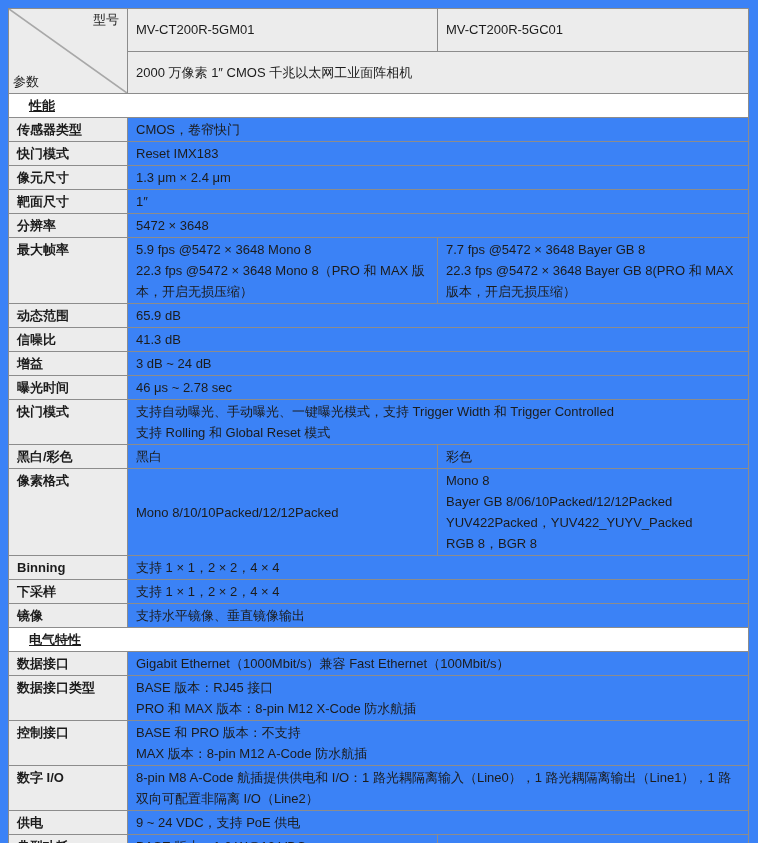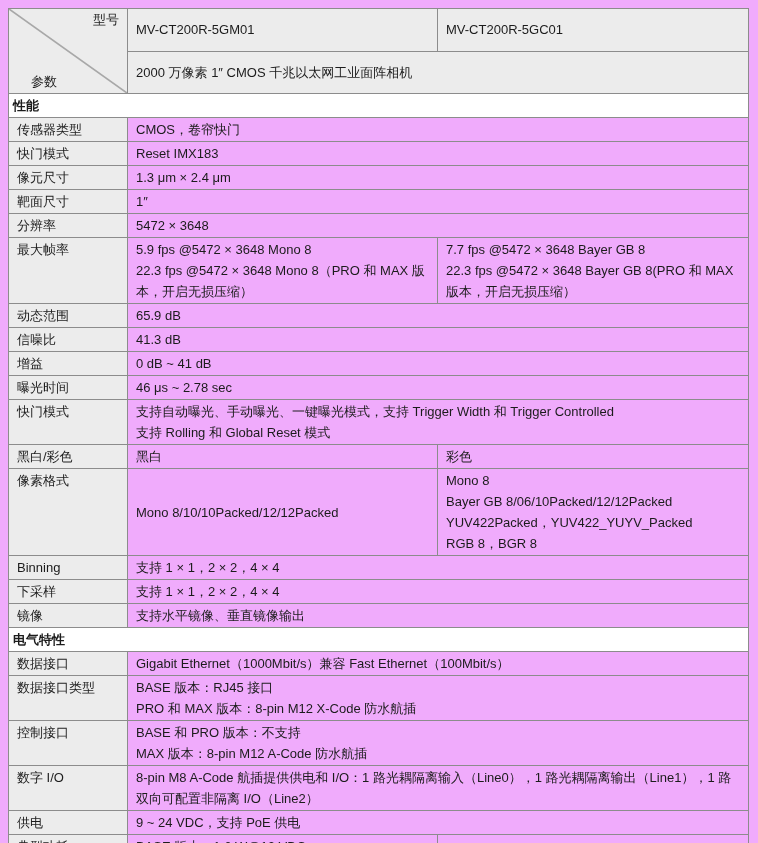--- a/index.html
+++ b/index.html
@@ -5,21 +5,21 @@
   html, body {
     margin: 0;
     padding: 0;
     background: #ffffff;
   }
   .page {
     width: 758px;
     height: 843px;
     box-sizing: border-box;
     padding: 8px;
-    background: #f0abfc;
+    background: #3b82f6;
   }
   table.spec-table {
     border-collapse: collapse;
     width: 740px;
     table-layout: fixed;
     font-family: "Liberation Sans", "DejaVu Sans", sans-serif;
     font-size: 13px;
     line-height: 21px;
     color: #1c1c1c;
   }
@@ -29,28 +29,30 @@
   td {
     border: 1px solid #8c8c8c;
     padding: 1px 8px;
     vertical-align: middle;
     white-space: pre-line;
     overflow: hidden;
   }
   td.label {
     background: #ececec;
     vertical-align: top;
+    font-weight: bold;
   }
   td.hcell {
     background: #ececec;
   }
   tr.section td {
     background: #ffffff;
     font-weight: bold;
-    padding-left: 4px;
+    padding-left: 20px;
+    text-decoration: underline;
   }
   td.diag {
     background: #ececec;
     position: relative;
     padding: 0;
     height: 43px;
   }
   td.diag svg {
     position: absolute;
     top: 0; left: 0;
@@ -58,21 +60,21 @@
     display: block;
   }
   td.diag .diag-top {
     position: absolute;
     top: 0px;
     right: 8px;
   }
   td.diag .diag-bottom {
     position: absolute;
     bottom: 1px;
-    left: 22px;
+    left: 4px;
     margin-top: 8px;
   }
 </style>
 </head>
 <body>
 
 <div class="page">
   <table class="spec-table">
     <colgroup>
         <col class="c1">
@@ -129,21 +131,21 @@
       <tr>
         <td class="label">动态范围</td>
         <td class="value" colspan="2">65.9 dB</td>
       </tr>
       <tr>
         <td class="label">信噪比</td>
         <td class="value" colspan="2">41.3 dB</td>
       </tr>
       <tr>
         <td class="label">增益</td>
-        <td class="value" colspan="2">0 dB ~ 41 dB</td>
+        <td class="value" colspan="2">3 dB ~ 24 dB</td>
       </tr>
       <tr>
         <td class="label">曝光时间</td>
         <td class="value" colspan="2">46 μs ~ 2.78 sec</td>
       </tr>
       <tr>
         <td class="label">快门模式</td>
         <td class="value" colspan="2">支持自动曝光、手动曝光、一键曝光模式，支持 Trigger Width 和 Trigger Controlled
 支持 Rolling 和 Global Reset 模式</td>
       </tr>

